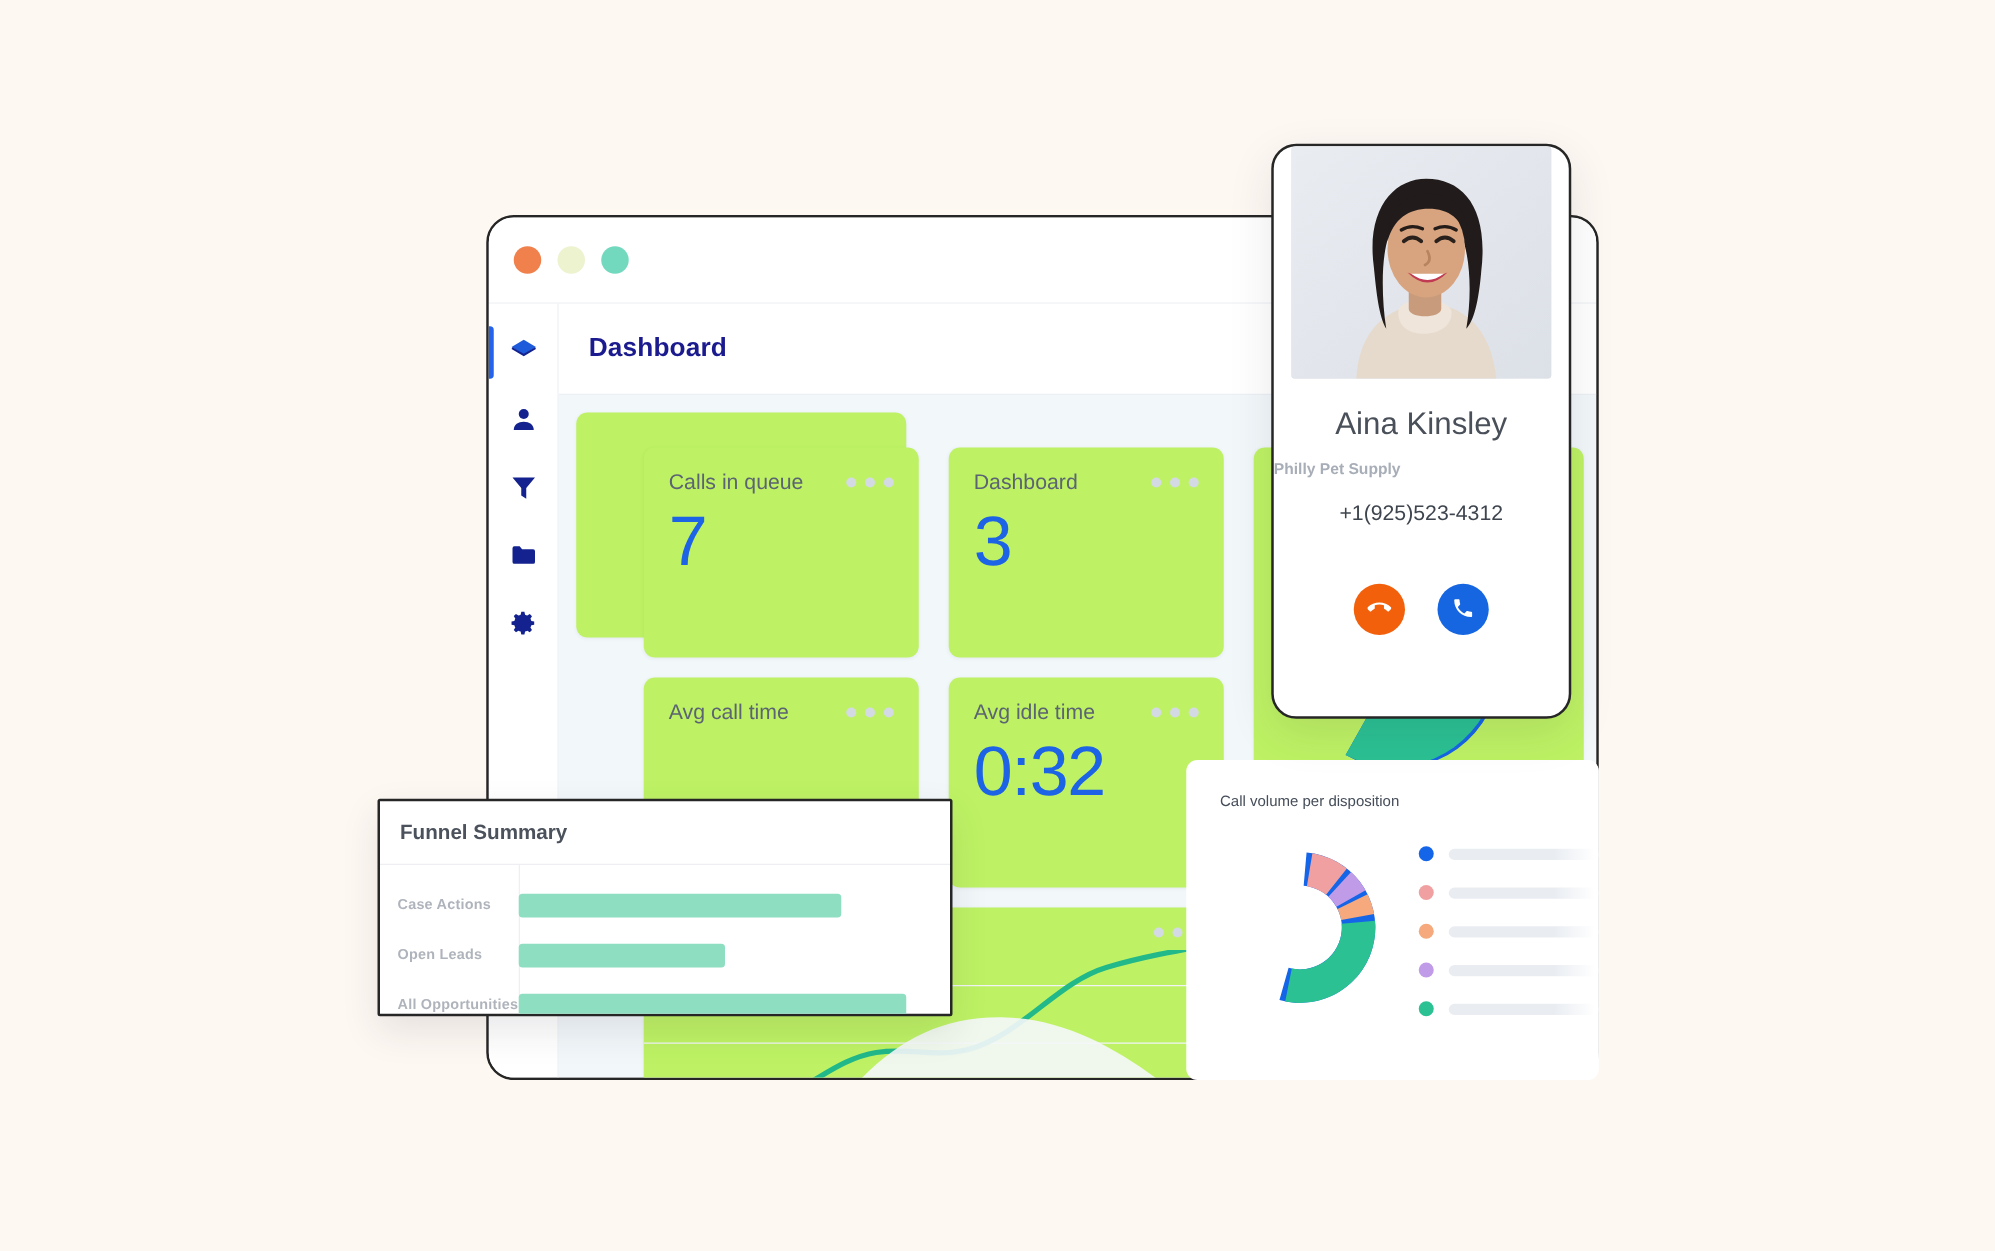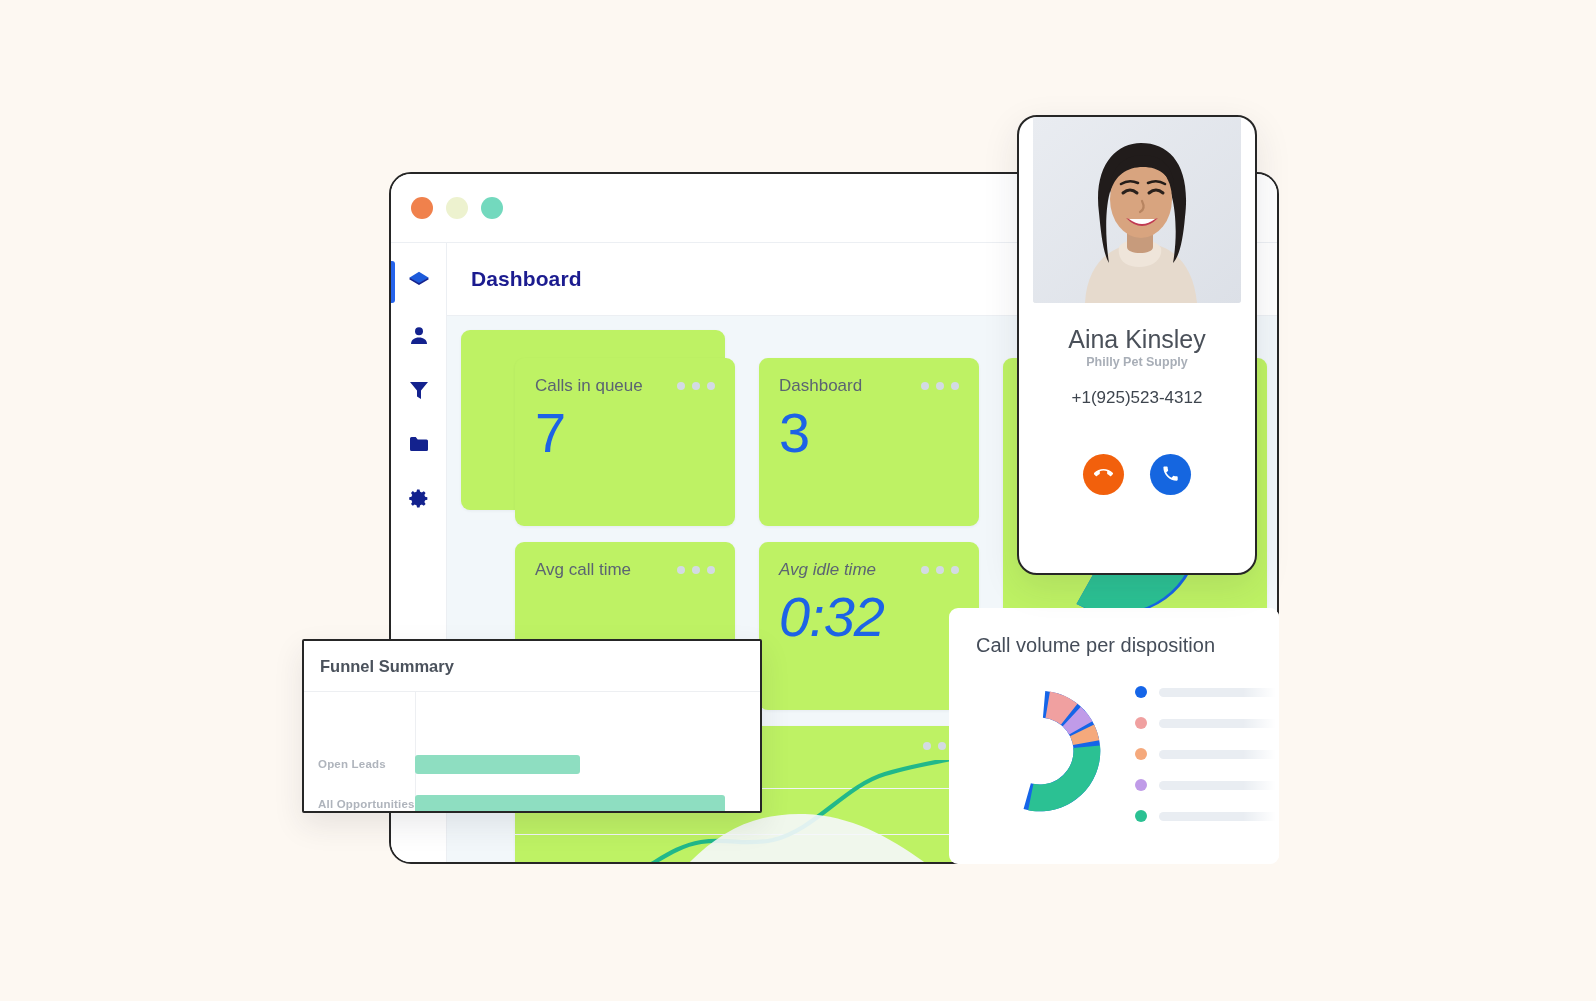--- a/index.html
+++ b/index.html
@@ -116,21 +116,21 @@
   .photo {
     margin: 0 14px; height: 186px; border-radius: 3px;
     background: linear-gradient(160deg,#E6E9EE 0%,#DFE3E9 55%,#E9EBEF 100%);
     position: relative; overflow: hidden;
   }
   .photo svg { position: absolute; left: 0; top: 0; }
   .caller-name {
     text-align: center; font-size: 25px; color: #4A5059; margin-top: 22px; font-weight: 400;
   }
   .caller-company {
-    text-align: center; font-size: 12.5px; color: #A8AEB7; font-weight: 700; margin-top: 1px;
+    font-size: 12.5px; color: #A8AEB7; font-weight: 700; margin-top: 14px;
   }
   .caller-phone {
     text-align: center; font-size: 17px; color: #3E454E; margin-top: 19px;
   }
   .call-actions {
     display: flex; justify-content: center; gap: 26px; margin-top: 46px;
   }
   .cbtn {
     width: 41px; height: 41px; border-radius: 50%;
     display: flex; align-items: center; justify-content: center;
@@ -165,21 +165,21 @@
   }
   .fbar { height: 19px; background: #8EDEC1; border-radius: 3px; }
 
   
   .donut-card {
     position: absolute; left: 949px; top: 608px;
     width: 330px; height: 256px;
     background: #ffffff; border-radius: 9px;
     overflow: hidden;
   }
-  .donut-title { font-size: 20px; color: #454D59; padding: 26px 0 0 27px; }
+  .donut-title { font-size: 12px; color: #454D59; padding: 26px 0 0 27px; }
   .donut-row { display: flex; align-items: center; padding: 10px 0 0 24px; gap: 28px; }
   .legend { display: flex; flex-direction: column; gap: 19px; padding-top: 6px; }
   .legend-item { display: flex; align-items: center; gap: 12px; }
   .legend-dot { width: 12px; height: 12px; border-radius: 50%; }
   .legend-bar { width: 120px; height: 9px; border-radius: 5px; background: #E9EDF2; }
 
   .fade-right {
     position: absolute; right: 0; top: 0; bottom: 0; width: 36px;
     background: linear-gradient(90deg, rgba(255,255,255,0) 0%, #ffffff 90%);
     pointer-events: none;
@@ -274,21 +274,21 @@
         <div class="stat-head">
           <span class="stat-label">Avg call time</span>
           <span class="kebab">
               <i></i>
               <i></i>
               <i></i>
             </span>
         </div>
       </div>
 
-      <div class="card stat-card" style="left:312px;top:226px;width:220px;height:168px;font-style:italic;">
+      <div class="card stat-card" style="left:312px;top:226px;width:220px;height:168px;">
         <div class="stat-head">
           <span class="stat-label">Avg idle time</span>
           <span class="kebab">
               <i></i>
               <i></i>
               <i></i>
             </span>
         </div>
         <div class="stat-value">0:32</div>
       </div>
@@ -365,20 +365,24 @@
       </div>
     </div>
     <div class="fade-right"></div>
   </div>
 
   <div class="funnel-card">
     <div class="funnel-title">Funnel Summary</div>
     <div class="funnel-sep"></div>
     <div class="funnel-body">
       <div class="funnel-vline"></div>
+      <div class="frow" style="top:12px;">
+        <span class="flabel">Case Actions</span>
+        <span class="fbar" style="width:258px;"></span>
+      </div>
       <div class="frow" style="top:92px;">
         <span class="flabel">All Opportunities</span>
         <span class="fbar" style="width:310px;"></span>
       </div>
       <div class="frow" style="top:52px;">
         <span class="flabel">Open Leads</span>
         <span class="fbar" style="width:165px;"></span>
       </div>
     </div>
   </div>

